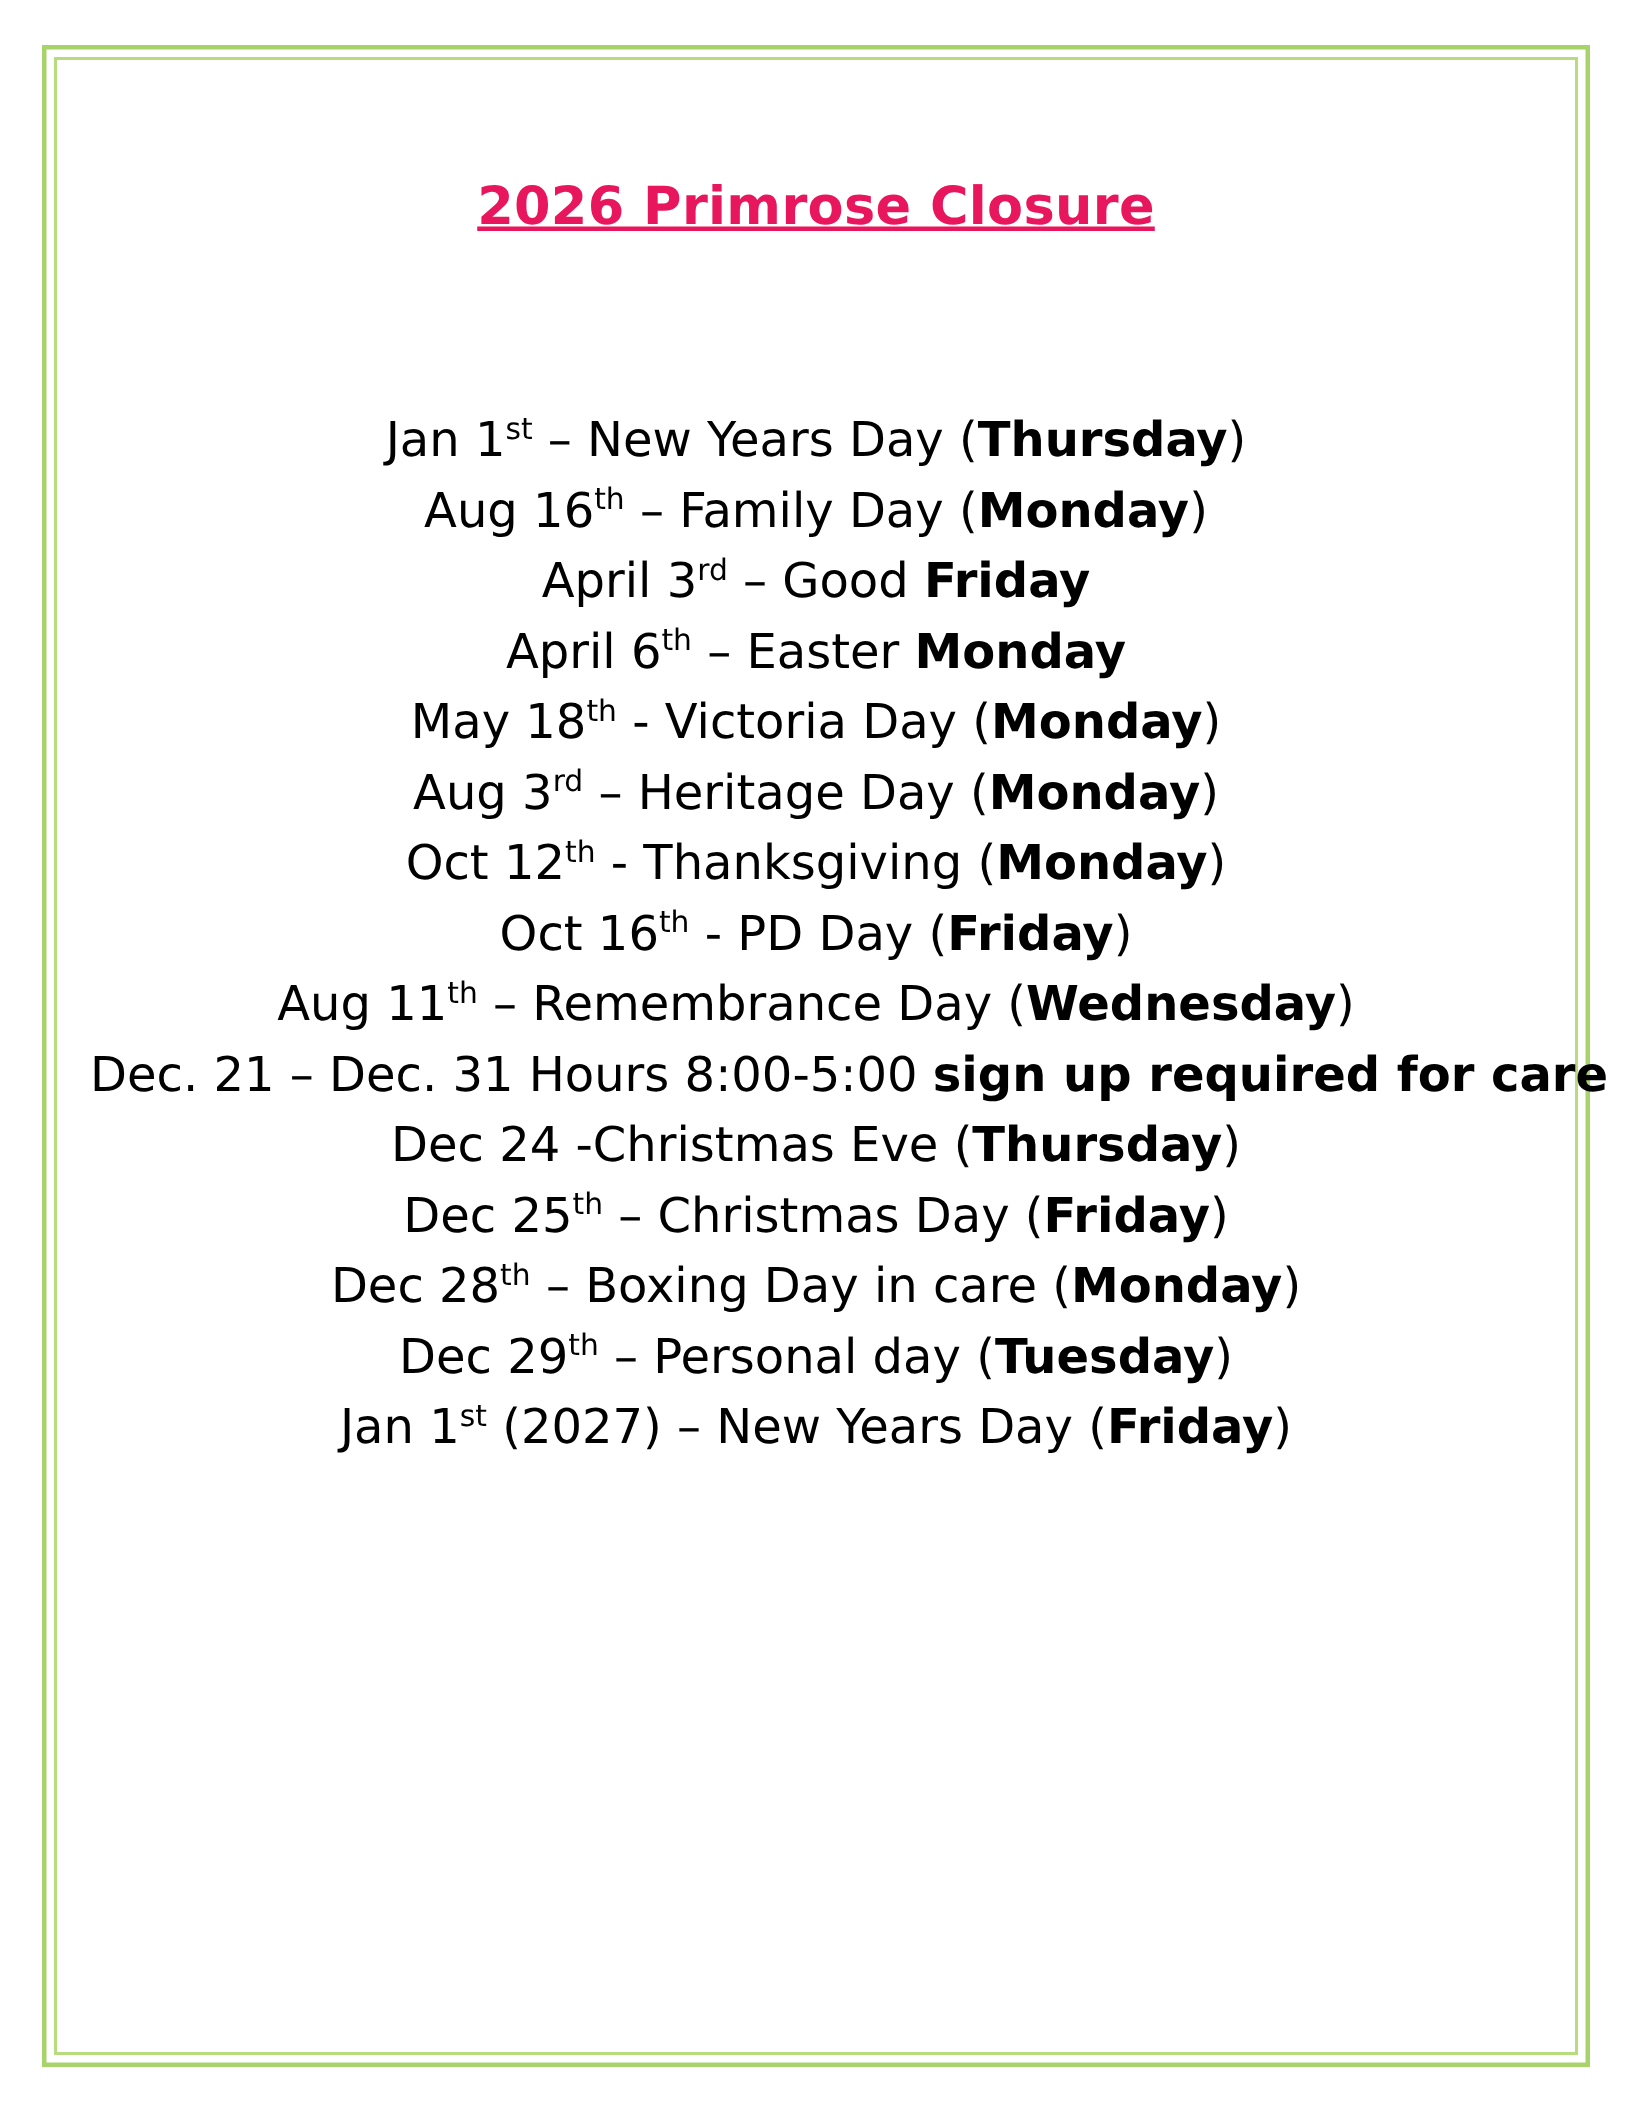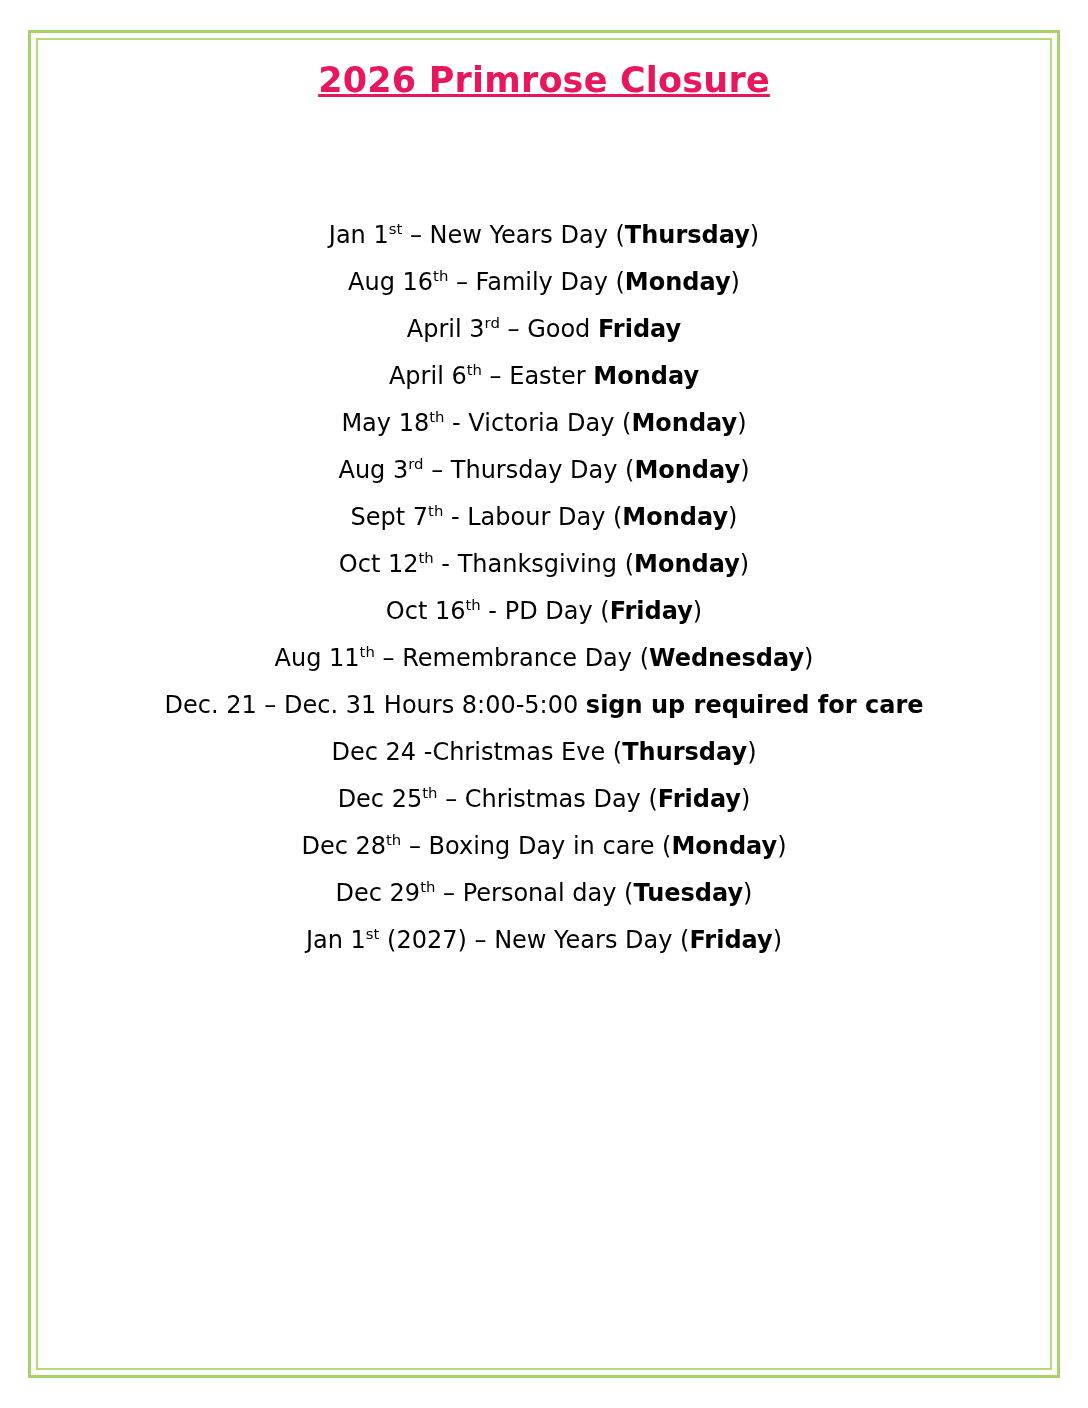--- a/index.html
+++ b/index.html
@@ -44,33 +44,34 @@
   }
   .content {
     position: absolute;
     left: 60px;
     top: 60px;
     right: 60px;
     bottom: 60px;
   }
   .doc-title {
     text-align: center;
+    margin-top: 58px;
     font-size: 35px;
     font-weight: bold;
     color: #e8175d;
     text-decoration: underline;
     letter-spacing: 0.2px;
     font-family: "DejaVu Sans", sans-serif;
   }
   .list {
     margin-top: 112px;
   }
   .line {
     text-align: center;
-    font-size: 24px;
+    font-size: 32px;
     line-height: 47px;
     color: #000000;
     font-family: "DejaVu Sans", sans-serif;
     white-space: nowrap;
   }
   .line b {
     font-weight: bold;
   }
   .line sup {
     font-size: 0.62em;
@@ -86,22 +87,21 @@
   <div class="border-inner"></div>
 
   <div class="content">
     <div class="doc-title">2026 Primrose Closure</div>
     <div class="list">
         <div class="line"><span>Jan 1</span><sup>st</sup><span> – New Years Day (</span><b>Thursday</b><span>)</span></div>
         <div class="line"><span>Aug 16</span><sup>th</sup><span> – Family Day (</span><b>Monday</b><span>)</span></div>
         <div class="line"><span>April 3</span><sup>rd</sup><span> – Good </span><b>Friday</b></div>
         <div class="line"><span>April 6</span><sup>th</sup><span> – Easter </span><b>Monday</b></div>
         <div class="line"><span>May 18</span><sup>th</sup><span> - Victoria Day (</span><b>Monday</b><span>)</span></div>
-        <div class="line"><span>Aug 3</span><sup>rd</sup><span> – Thursday Day (</span><b>Monday</b><span>)</span></div>
-        <div class="line"><span>Sept 7</span><sup>th</sup><span> - Labour Day (</span><b>Monday</b><span>)</span></div>
+        <div class="line"><span>Aug 3</span><sup>rd</sup><span> – Heritage Day (</span><b>Monday</b><span>)</span></div>
         <div class="line"><span>Oct 12</span><sup>th</sup><span> - Thanksgiving (</span><b>Monday</b><span>)</span></div>
         <div class="line"><span>Oct 16</span><sup>th</sup><span> - PD Day (</span><b>Friday</b><span>)</span></div>
         <div class="line"><span>Aug 11</span><sup>th</sup><span> – Remembrance Day (</span><b>Wednesday</b><span>)</span></div>
         <div class="line"><span>Dec. 21 – Dec. 31 Hours 8:00-5:00 </span><b>sign up required for care</b></div>
         <div class="line"><span>Dec 24 -Christmas Eve (</span><b>Thursday</b><span>)</span></div>
         <div class="line"><span>Dec 25</span><sup>th</sup><span> – Christmas Day (</span><b>Friday</b><span>)</span></div>
         <div class="line"><span>Dec 28</span><sup>th</sup><span> – Boxing Day in care (</span><b>Monday</b><span>)</span></div>
         <div class="line"><span>Dec 29</span><sup>th</sup><span> – Personal day (</span><b>Tuesday</b><span>)</span></div>
         <div class="line"><span>Jan 1</span><sup>st</sup><span> (2027) – New Years Day (</span><b>Friday</b><span>)</span></div>
       </div>

